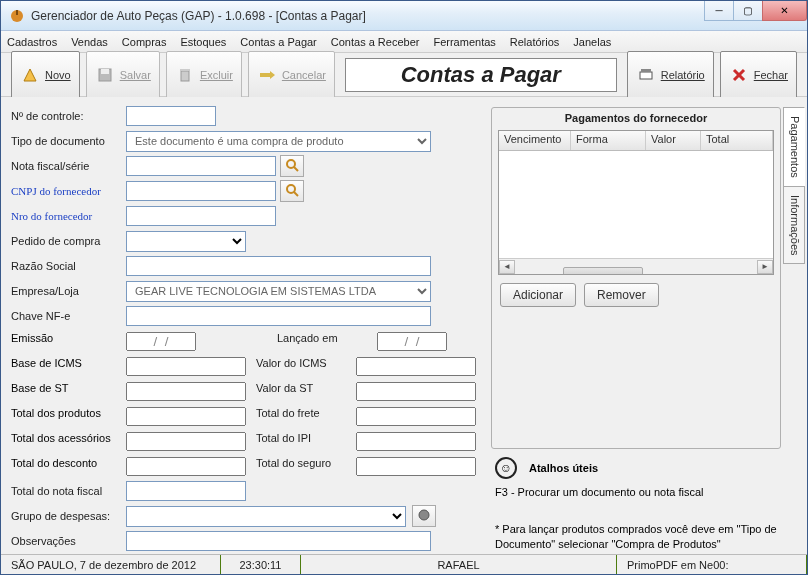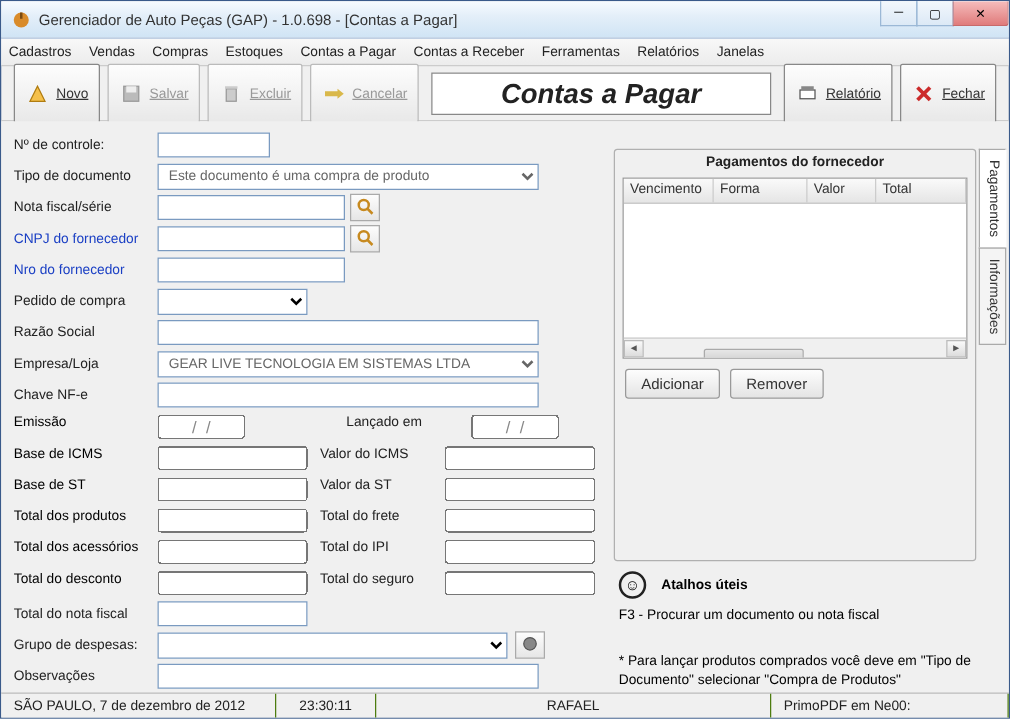--- a/index.html
+++ b/index.html
@@ -107,21 +107,21 @@
     overflow: hidden;
   }
   .form-area {
     width: 470px;
     display: flex;
     flex-direction: column;
     gap: 3px;
   }
   .form-row { display: flex; align-items: center; height: 22px; }
   .form-row .lbl { width: 115px; color: #222; }
-  .form-row .lbl.blue { color: #1a3fc4; }
+  .form-row .lbl.blue { color: #1a3fc4; font-family: Liberation Serif, serif; }
   .form-row input[type="text"], .form-row select {
     height: 20px;
     border: 1px solid #7a9ac0;
     background: #fff;
     font-size: 11px;
     padding: 1px 4px;
   }
   .form-row select { height: 21px; }
   .inp-xs { width: 90px; }
   .inp-s  { width: 120px; }
@@ -136,21 +136,20 @@
     display:flex; align-items:center; justify-content:center;
   }
   .two-col { display:flex; gap: 10px; height:22px; align-items:center; }
   .two-col .half { display:flex; align-items:flex-start; }
   .two-col .lbl2 { width: 100px; color:#222; }
   .right-panel {
     flex: 1;
     padding: 2px 0 0 10px;
     display:flex;
     position:relative;
-    margin-top:12px;
   }
   .pag-box {
     flex:1;
     border: 1px solid #b0b0b0;
     background: #f0f0f0;
     border-radius: 3px;
     display:flex;
     flex-direction:column;
     min-height: 210px;
   }

